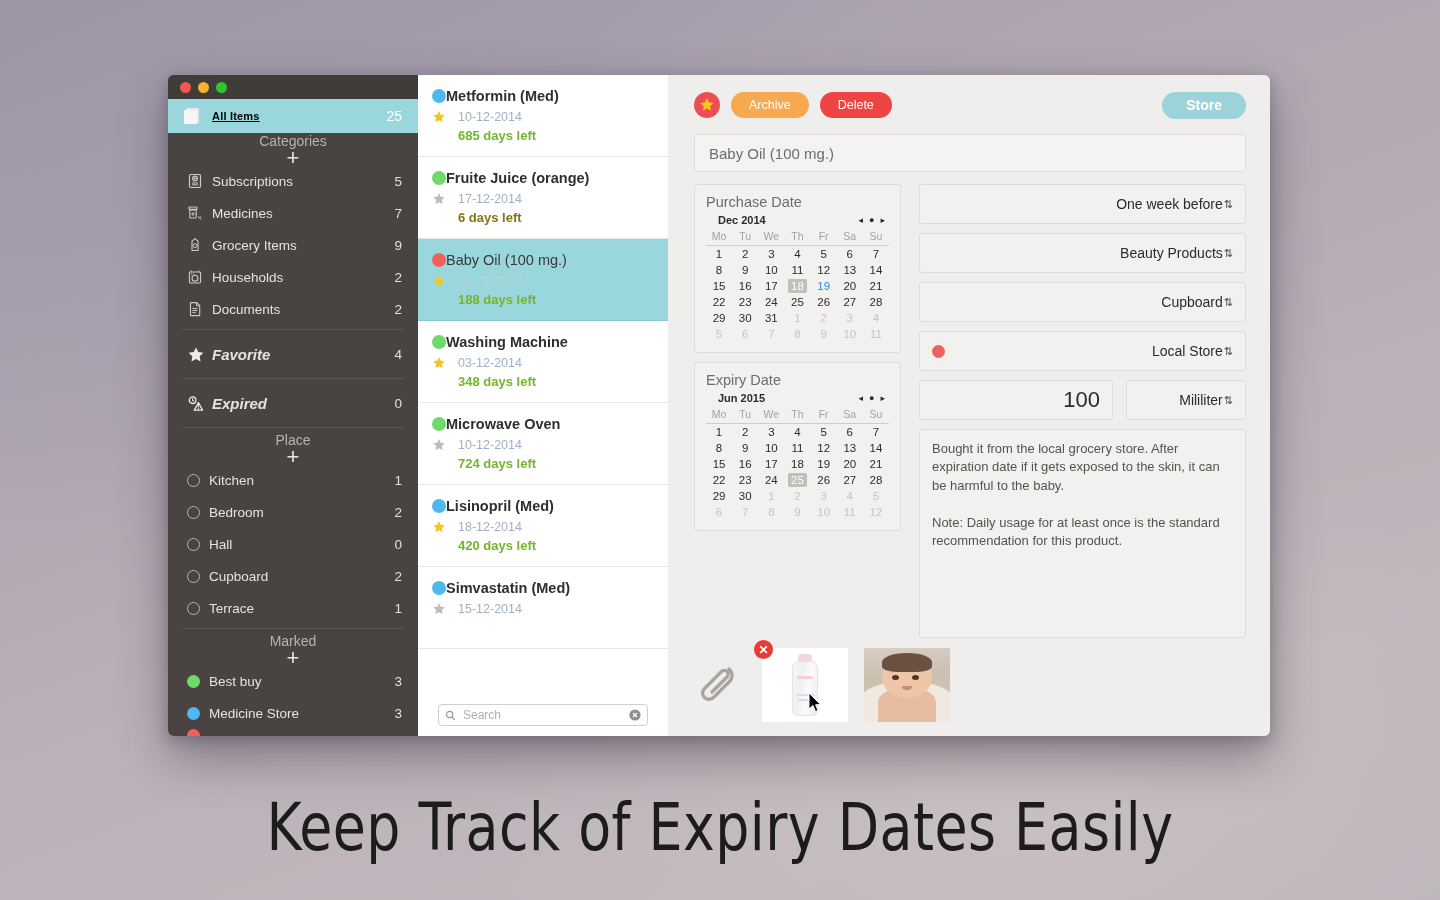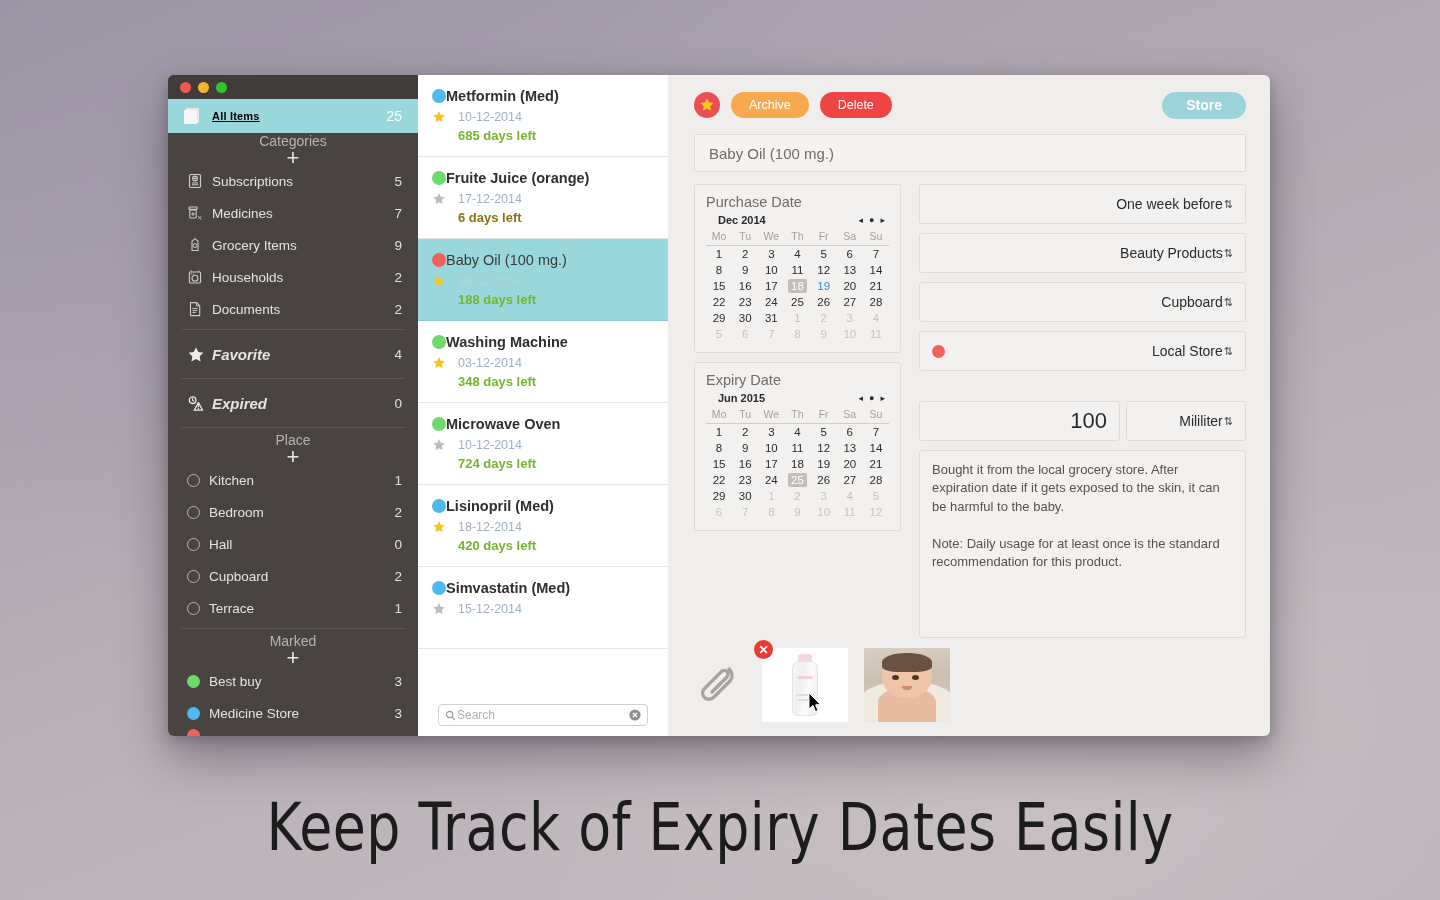--- a/index.html
+++ b/index.html
@@ -104,21 +104,21 @@
   .item .line2 { display: flex; align-items: flex-start; gap: 12px; margin-top: 6px; }
   .item .date { font-size: 12.5px; color: #9fb0c4; }
   .item.sel .date { color: #b3d4d8; }
   .item .line3 { margin-top: 4px; padding-left: 26px; font-size: 13px; font-weight: bold; }
   .star { width: 14px; height: 14px; flex: 0 0 14px; }
   .idot { width: 14px; height: 14px; border-radius: 50%; flex: 0 0 14px; }
 
   #search-wrap { position: absolute; left: 0; right: 0; bottom: 10px; padding: 0 20px; }
   #search-field {
     height: 22px; border: 1px solid #cfcfcf; border-radius: 4px;
-    display: flex; align-items: center; padding: 0 6px; gap: 1px; background: #fff;
+    display: flex; align-items: center; padding: 0 6px; gap: 7px; background: #fff;
   }
   #search-field .ph { font-size: 12px; color: #b0b0b0; flex: 1; }
 
   
   #detail {
     flex: 1; background: #f0eeec; display: flex; flex-direction: column;
     padding: 17px 24px 0 26px; position: relative;
   }
   #detail-toolbar { display: flex; align-items: center; gap: 11px; height: 26px; }
   .fav-btn { width: 26px; height: 26px; border-radius: 50%; background: #eb4f54;
@@ -154,21 +154,21 @@
 
   #fields-col { flex: 1; display: flex; flex-direction: column; gap: 9px; }
   .field {
     height: 40px; background: #f3f1ef; border: 1px solid #dedcda; border-radius: 3px;
     display: flex; align-items: center; padding: 0 12px;
     font-size: 14px; color: #2b2b2b;
   }
   .field .val { margin-left: auto; }
   .stepper { font-size: 11px; margin-left: 1px; color: #4a4a4a; display: inline-block; line-height: 1; }
   .field .cdot { width: 13px; height: 13px; border-radius: 50%; background: #f1605c; }
-  .qty-row { display: flex; gap: 6px; margin-top: 21px; }
+  .qty-row { display: flex; gap: 13px; }
   .qty-row .qty { flex: 1; justify-content: flex-end; font-size: 22px; color: #2b2b2b; }
   .qty-row .unit { width: 120px; flex: 0 0 120px; }
   #notes {
     flex: 1; background: #f3f1ef; border: 1px solid #dedcda; border-radius: 3px;
     padding: 10px 12px; font-size: 13px; color: #55534f; line-height: 1.42;
     white-space: pre-wrap; overflow: hidden; min-height: 118px;
   }
 
   #attach-bar { height: 98px; display: flex; align-items: center; gap: 16px; padding-bottom: 4px; }
   .clip { width: 52px; flex: 0 0 52px; display: flex; align-items: center; justify-content: center; }

